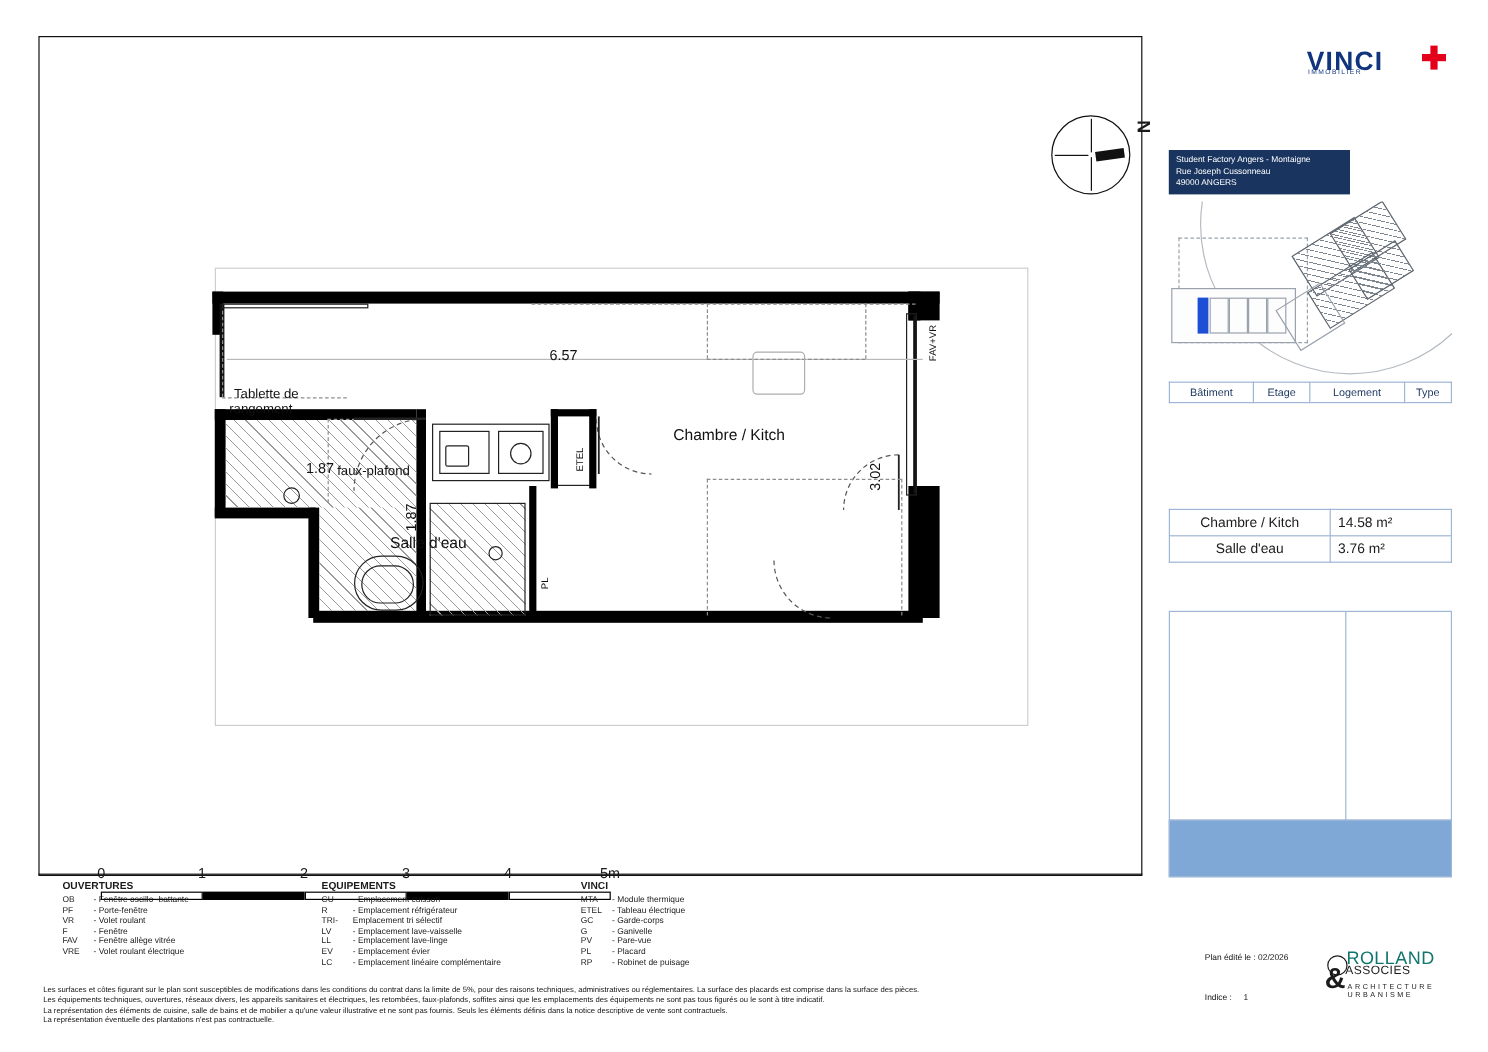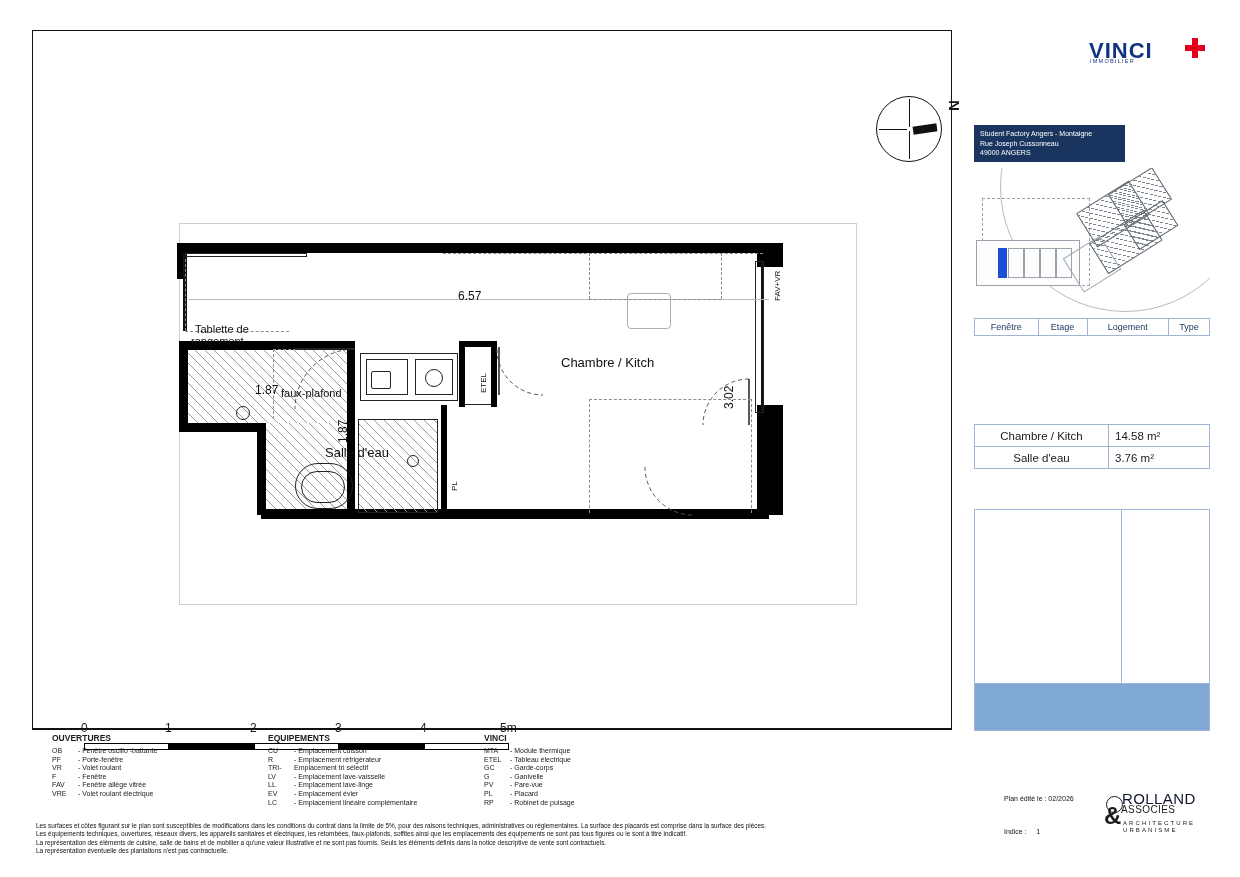--- a/index.html
+++ b/index.html
@@ -356,21 +356,21 @@
     left: 0; top: 12px;
     font-size: 24px;
     font-weight: bold;
     color: #1a1a1a;
   }
   .rolland .r1 {
     position: absolute;
     left: 18px; top: 0px;
     font-size: 15px;
     letter-spacing: 0.4px;
-    color: #0f172a;
+    color: #0f766e;
   }
   .rolland .r2 {
     position: absolute;
     left: 17px; top: 14px;
     font-size: 10px;
     letter-spacing: 0.4px;
     color: #1a1a1a;
   }
   .rolland .r3 {
     position: absolute;
@@ -589,21 +589,21 @@
     <div class="hatchblock" style="left:108px; top:26px; width:62px; height:40px; transform:rotate(-32deg);"></div>
     <div class="hatchblock" style="left:140px; top:10px; width:52px; height:38px; transform:rotate(-32deg);"></div>
     <div class="hatchblock" style="left:120px; top:56px; width:64px; height:36px; transform:rotate(-32deg);"></div>
     <div class="hatchblock" style="left:154px; top:42px; width:46px; height:30px; transform:rotate(-32deg);"></div>
     <div class="blob" style="left:96px; top:76px; width:44px; height:40px; transform:rotate(-32deg);"></div>
   </div>
 
   <table class="meta">
     <tbody>
         <tr>
-      <th>Fenêtre</th>
+      <th>Bâtiment</th>
       <th>Etage</th>
       <th>Logement</th>
       <th>Type</th>
     </tr>
   </tbody>
     </table>
 
   <table class="areas">
     <tbody>
         <tr>

